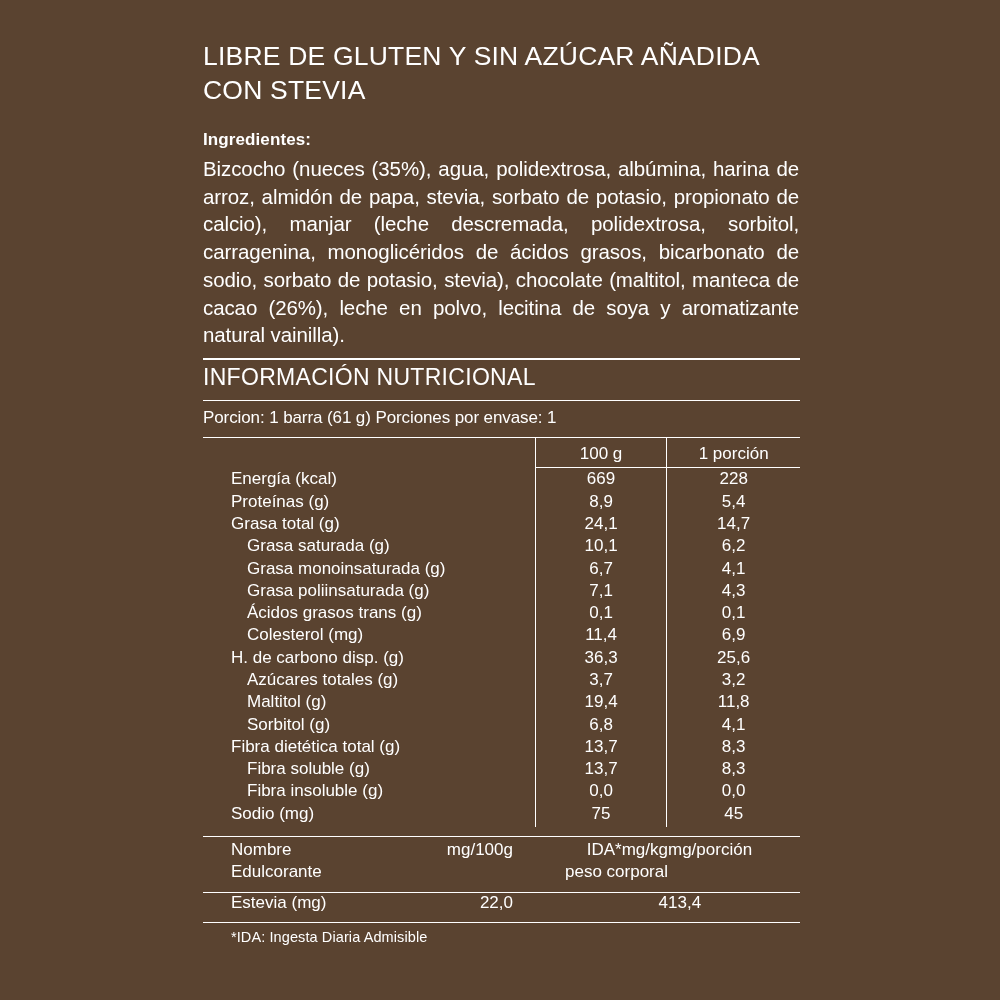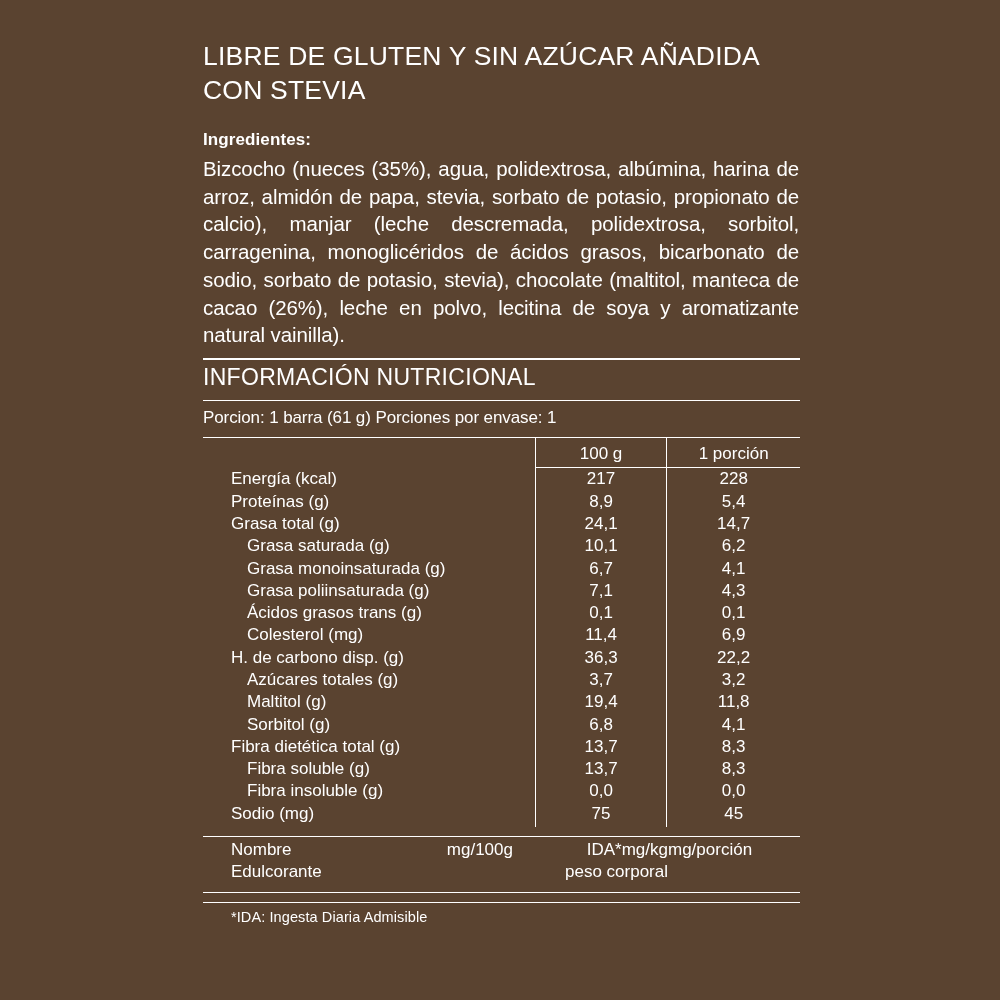--- a/index.html
+++ b/index.html
@@ -177,21 +177,21 @@
 
   <table class="nut">
     <tbody>
         <tr class="head">
       <td class="col-name"></td>
       <td class="col-100">100 g</td>
       <td class="col-por">1 porción</td>
     </tr>
     <tr class="row">
       <td class="col-name">Energía (kcal)</td>
-      <td class="col-100">217</td>
+      <td class="col-100">669</td>
       <td class="col-por">228</td>
     </tr>
     <tr class="row">
       <td class="col-name">Proteínas (g)</td>
       <td class="col-100">8,9</td>
       <td class="col-por">5,4</td>
     </tr>
     <tr class="row">
       <td class="col-name">Grasa total (g)</td>
       <td class="col-100">24,1</td>
@@ -218,21 +218,21 @@
       <td class="col-por">0,1</td>
     </tr>
     <tr class="row">
       <td class="col-name indent1">Colesterol (mg)</td>
       <td class="col-100">11,4</td>
       <td class="col-por">6,9</td>
     </tr>
     <tr class="row">
       <td class="col-name">H. de carbono disp. (g)</td>
       <td class="col-100">36,3</td>
-      <td class="col-por">22,2</td>
+      <td class="col-por">25,6</td>
     </tr>
     <tr class="row">
       <td class="col-name indent1">Azúcares totales (g)</td>
       <td class="col-100">3,7</td>
       <td class="col-por">3,2</td>
     </tr>
     <tr class="row">
       <td class="col-name indent1">Maltitol (g)</td>
       <td class="col-100">19,4</td>
       <td class="col-por">11,8</td>
@@ -280,19 +280,29 @@
           <div>IDA*mg/kg</div>
           <div>peso corporal</div>
         </td>
         <td class="sw-c">mg/porción</td>
       </tr>
     </tbody>
       </table>
 
     <hr class="rule thin">
 
+    <table class="sweet">
+      <tbody>
+          <tr class="sw-row">
+        <td class="sw-name">Estevia (mg)</td>
+        <td class="sw-a">22,0</td>
+        <td class="sw-b">4</td>
+        <td class="sw-c">13,4</td>
+      </tr>
+    </tbody>
+      </table>
 
     <hr class="rule thin">
 
     <div class="footnote">*IDA: Ingesta Diaria Admisible</div>
   </div>
 
 </div>
 
 </body></html>

